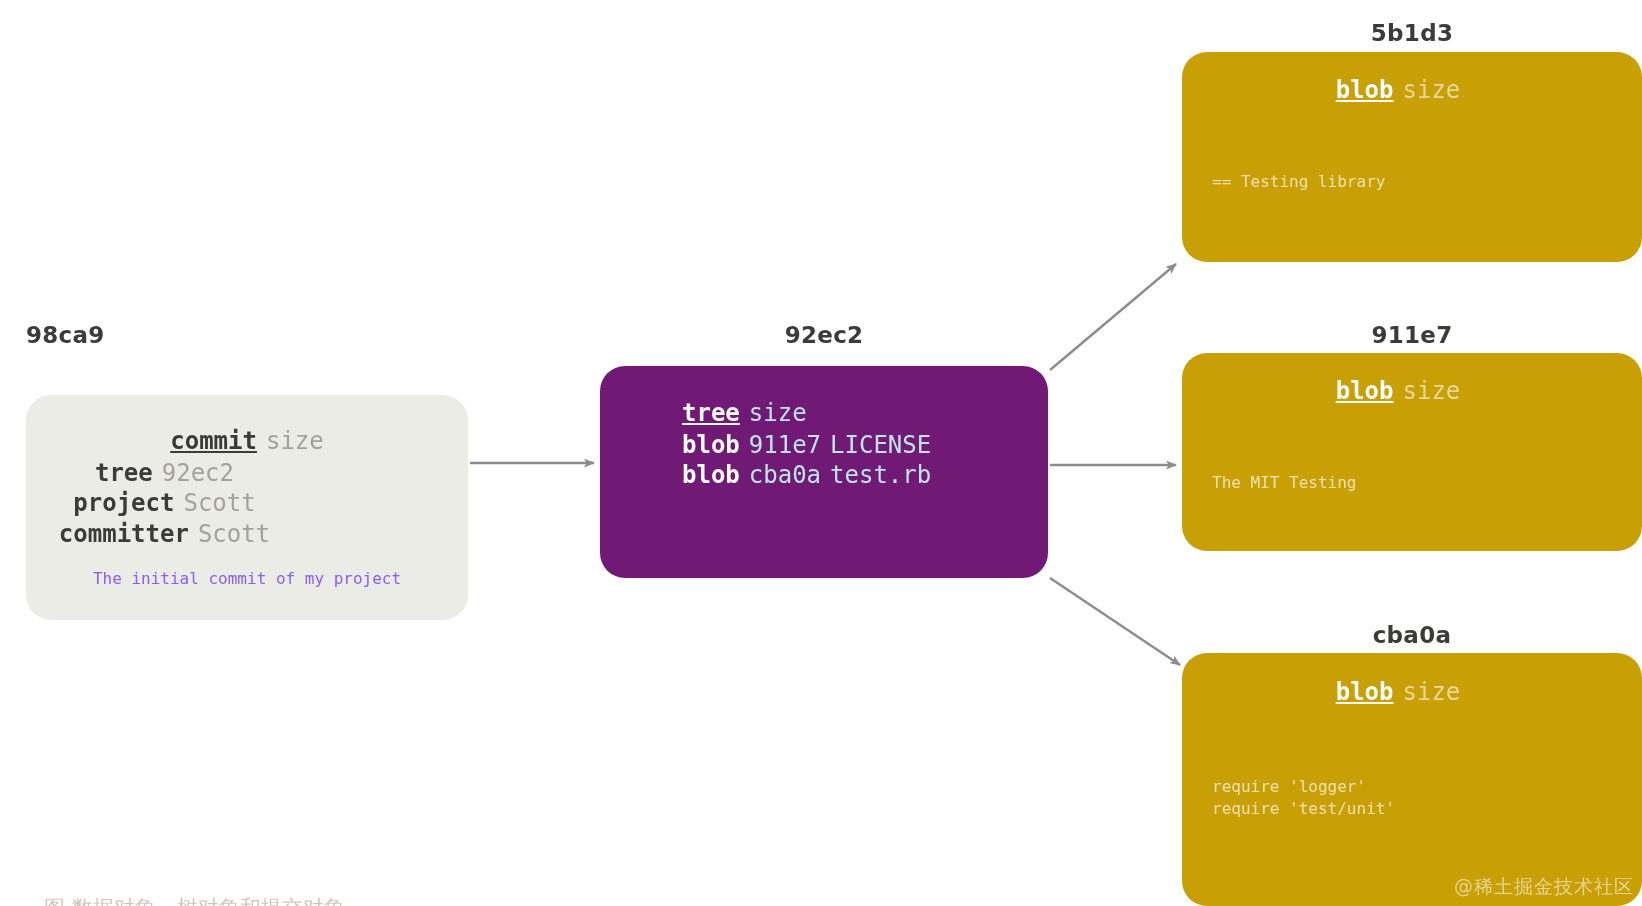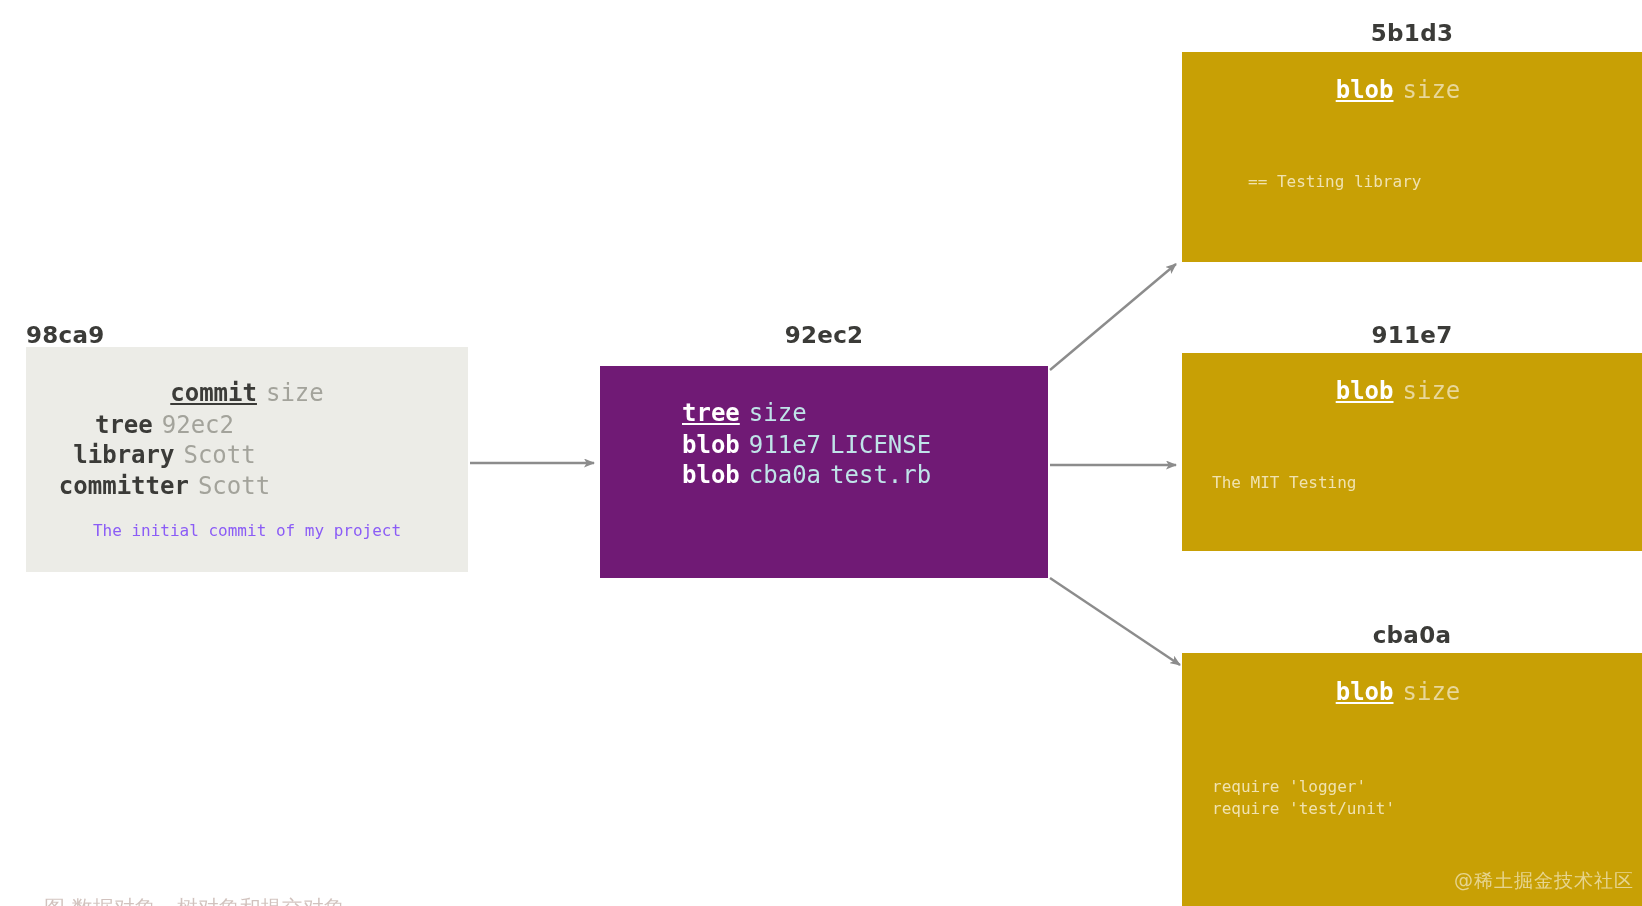--- a/index.html
+++ b/index.html
@@ -37,22 +37,23 @@
     color: #3b3b38;
     letter-spacing: 0.3px;
     white-space: nowrap;
   }
 
   
   .node-box {
     position: absolute;
     box-sizing: border-box;
     overflow: hidden;
-  }
-  .box-commit { background: #ecece7; }
+    border-radius: 25px;
+  }
+  .box-commit { background: #ecece7; margin-top: 48px; }
   .box-tree   { background: #701a75; }
   .box-blob   { background: #c8a005; }
 
   
   .box-header {
     text-align: center;
     font-size: 24px;
     line-height: 1.26;
     white-space: nowrap;
   }
@@ -142,21 +143,21 @@
   <div class="node-title" style="left:26px; top:322px; width:442px; text-align:left;">98ca9</div>
 
   <div class="node-box box-commit" style="left:26px; top:347px; width:442px; height:225px;">
 
     <div class="box-header" style="margin-top:31px;">
       <span class="kw">commit</span><span class="val">size</span>
     </div>
 
     <div class="kv-list" style="margin-top:2px; padding-right:165px;">
       <span class="kv-row"><span class="k">tree</span><span class="v">92ec2</span></span>
-      <span class="kv-row"><span class="k">library</span><span class="v">Scott</span></span>
+      <span class="kv-row"><span class="k">project</span><span class="v">Scott</span></span>
       <span class="kv-row"><span class="k">committer</span><span class="v">Scott</span></span>
     </div>
 
     <div class="body-text" style="margin-top:19px;">The initial commit of my project</div>
   </div>
 
   <div class="node-title" style="left:600px; top:322px; width:448px; text-align:center;">92ec2</div>
 
   <div class="node-box box-tree" style="left:600px; top:366px; width:448px; height:212px;">
 
@@ -171,21 +172,21 @@
   </div>
 
   <div class="node-title" style="left:1182px; top:20px; width:460px; text-align:center;">5b1d3</div>
 
   <div class="node-box box-blob" style="left:1182px; top:52px; width:460px; height:210px;">
 
     <div class="box-header" style="margin-top:23px; padding-right:28px;">
       <span class="kw">blob</span><span class="val">size</span>
     </div>
 
-    <div class="body-text" style="margin-top:22px; padding-left:30px;margin-left:36px;">
+    <div class="body-text" style="margin-top:22px; padding-left:30px;">
       <span class="body-para">== Testing library</span>
       <span class="body-gap"></span>
       
     </div>
   </div>
 
   <div class="node-title" style="left:1182px; top:322px; width:460px; text-align:center;">911e7</div>
 
   <div class="node-box box-blob" style="left:1182px; top:353px; width:460px; height:198px;">
 
@@ -210,18 +211,18 @@
       <span class="kw">blob</span><span class="val">size</span>
     </div>
 
     <div class="body-text" style="margin-top:25px; padding-left:30px;">
       <span class="body-para">require 'logger'
 require 'test/unit'</span>
       <span class="body-gap" style="height:38px;"></span>
       
     </div>
 
-    <div class="watermark" style="right:8px; bottom:12px;margin-left:6px;">@稀土掘金技术社区</div>
+    <div class="watermark" style="right:8px; bottom:6px;margin-left:6px;">@稀土掘金技术社区</div>
   </div>
 
   <div class="bottom-caption" style="left:44px; top:894px;">图 数据对象、树对象和提交对象</div>
 
 </div>
 
 </body></html>

